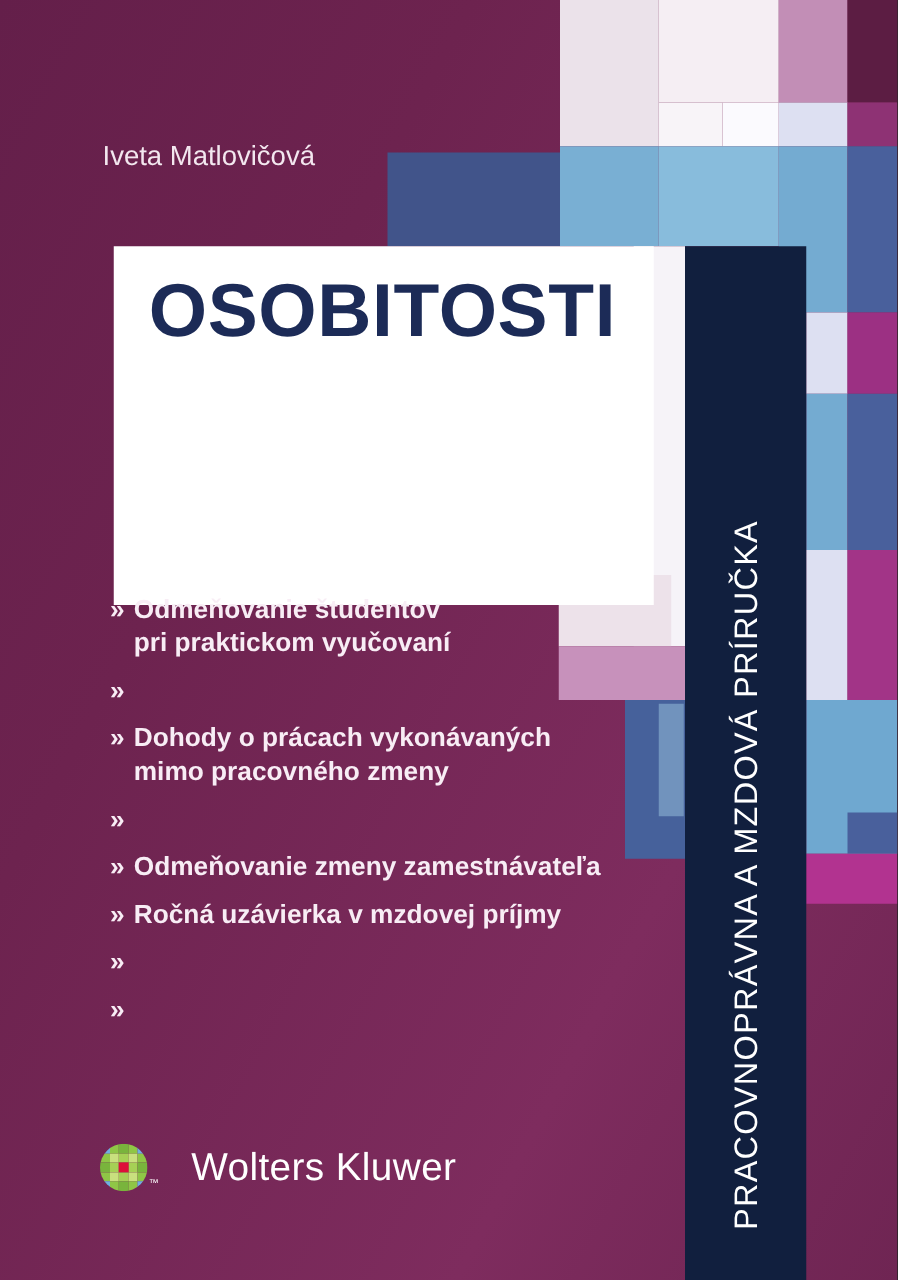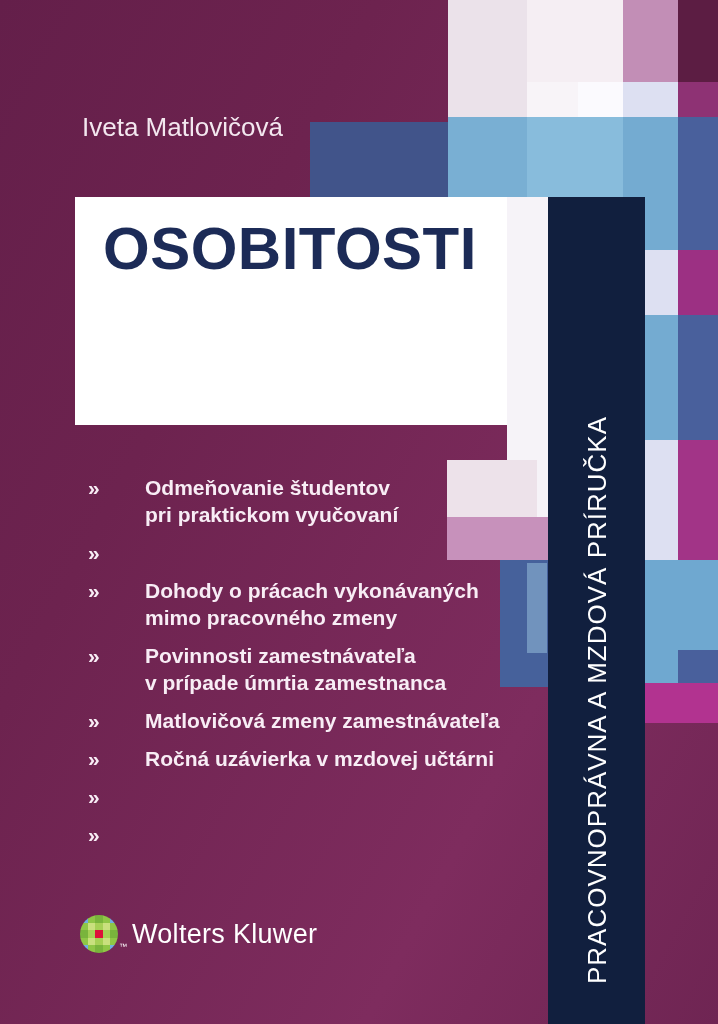--- a/index.html
+++ b/index.html
@@ -29,54 +29,54 @@
     left: 50%; top: 50%;
     transform: translate(-50%, -50%) rotate(-90deg);
     white-space: nowrap;
     color: #ffffff;
     font-size: 26px;
     letter-spacing: 1px;
     font-weight: 400;
   }
   .title-box {
     position: absolute;
-    left: 75px; top: 197px;
-    width: 432px; height: 228px;
+    left: 91px; top: 197px;
+    width: 432px; height: 287px;
     background: #ffffff;
     padding: 14px 0 0 28px;
   }
   .title-line {
     color: #1c2b57;
     font-size: 60px;
     line-height: 76px;
     font-weight: 700;
     letter-spacing: 0.5px;
   }
   .author {
     position: absolute;
     left: 82px; top: 112px;
     color: #f3e7ef;
-    font-size: 26px;
+    font-size: 22px;
     font-weight: 400;
   }
   .topics {
     position: absolute;
     left: 88px; top: 474px;
     width: 452px;
   }
   .bullet {
     display: flex;
     margin-bottom: 11px;
     color: #f8edf5;
     font-size: 21px;
     line-height: 27px;
     font-weight: 700;
   }
   .bullet .marker { flex: none; width: 19px; }
-  .bullet .btext { white-space: pre-line; margin-left: 38px; }
+  .bullet .btext { white-space: pre-line; }
   .publisher {
     position: absolute;
     left: 80px; top: 915px;
     display: flex;
     align-items: center;
   }
   .wk-logo {
     width: 38px; height: 38px;
     border-radius: 50%;
     overflow: hidden;
@@ -87,24 +87,24 @@
   }
   .wk-tm {
     color: #ffffff;
     font-size: 8px;
     align-self: flex-end;
     margin: 0 0 2px 1px;
     flex: none;
   }
   .wk-name {
     color: #ffffff;
-    font-size: 27px;
+    font-size: 31px;
     font-weight: 400;
     letter-spacing: 0.3px;
-    margin-left: 5px;
+    margin-left: 26px;
     white-space: nowrap;
   }
 </style>
 </head>
 <body>
 
 <div class="cover">
 
   <div>
       <div class="tile" style="left: 448px; top: 0px; width: 79px; height: 117px; background: rgb(235, 226, 234);"></div>
@@ -153,30 +153,28 @@
       <div class="bullet">
         <span class="marker">»</span>
       </div>
       <div class="bullet">
         <span class="marker">»</span>
         <span class="btext">Dohody o prácach vykonávaných
 mimo pracovného zmeny</span>
       </div>
       <div class="bullet">
         <span class="marker">»</span>
-        <span class="btext">Povinnosti zamestnávateľa
-v prípade úmrtia zamestnanca</span>
-      </div>
-      <div class="bullet">
-        <span class="marker">»</span>
-        <span class="btext">Matlovičová zmeny zamestnávateľa</span>
-      </div>
-      <div class="bullet">
-        <span class="marker">»</span>
-        <span class="btext">Ročná uzávierka v mzdovej učtárni</span>
+      </div>
+      <div class="bullet">
+        <span class="marker">»</span>
+        <span class="btext">Odmeňovanie zmeny zamestnávateľa</span>
+      </div>
+      <div class="bullet">
+        <span class="marker">»</span>
+        <span class="btext">Ročná uzávierka v mzdovej príjmy</span>
       </div>
       <div class="bullet">
         <span class="marker">»</span>
       </div>
       <div class="bullet">
         <span class="marker">»</span>
       </div>
     </div>
 
   <div class="spine-text-wrap">

